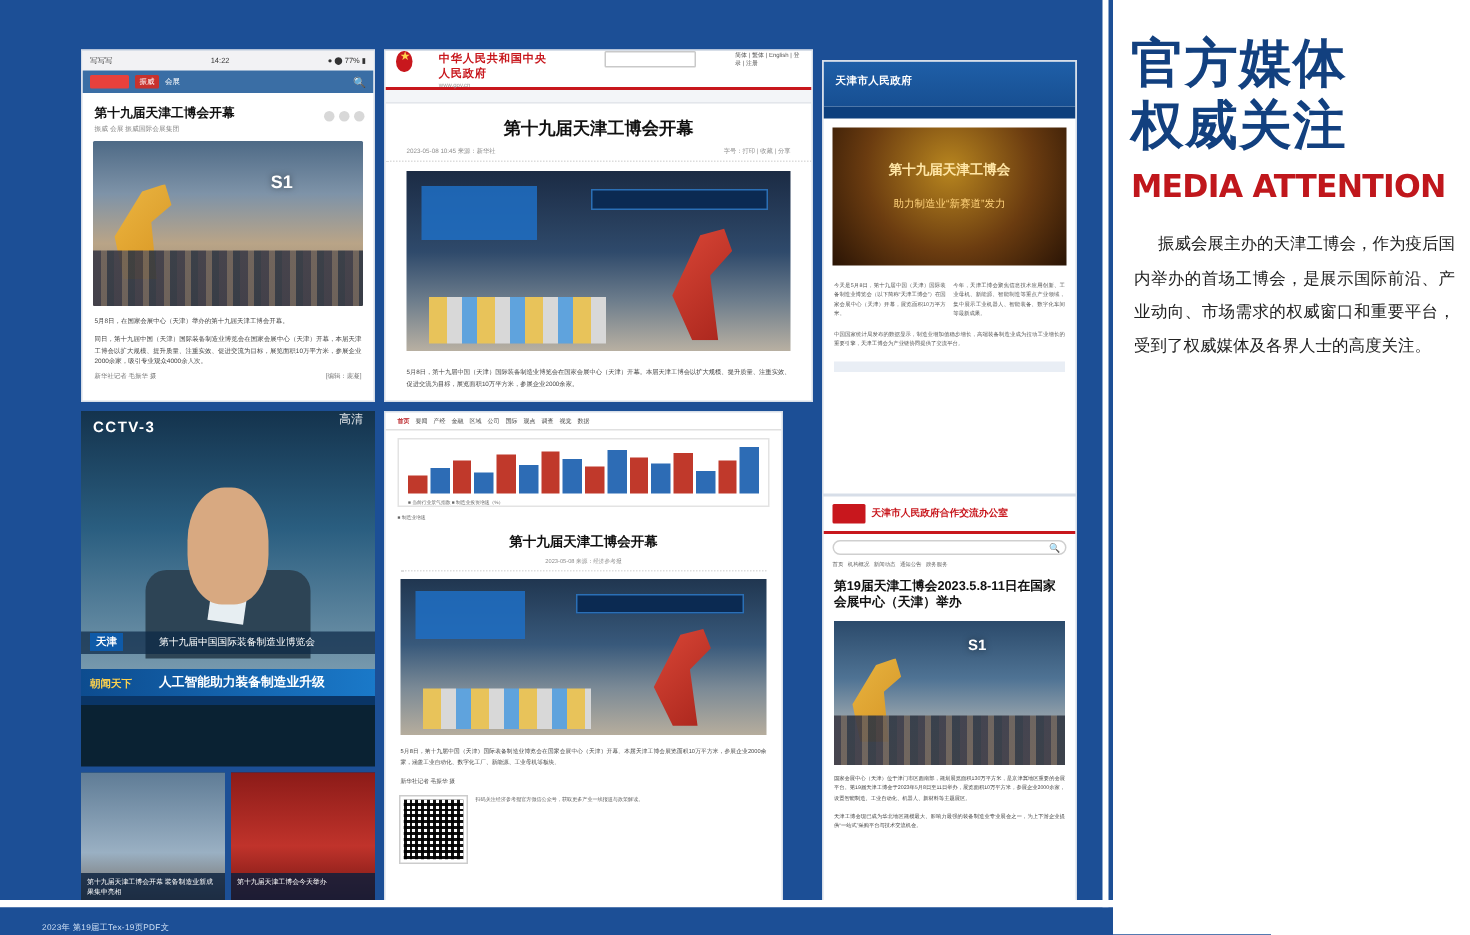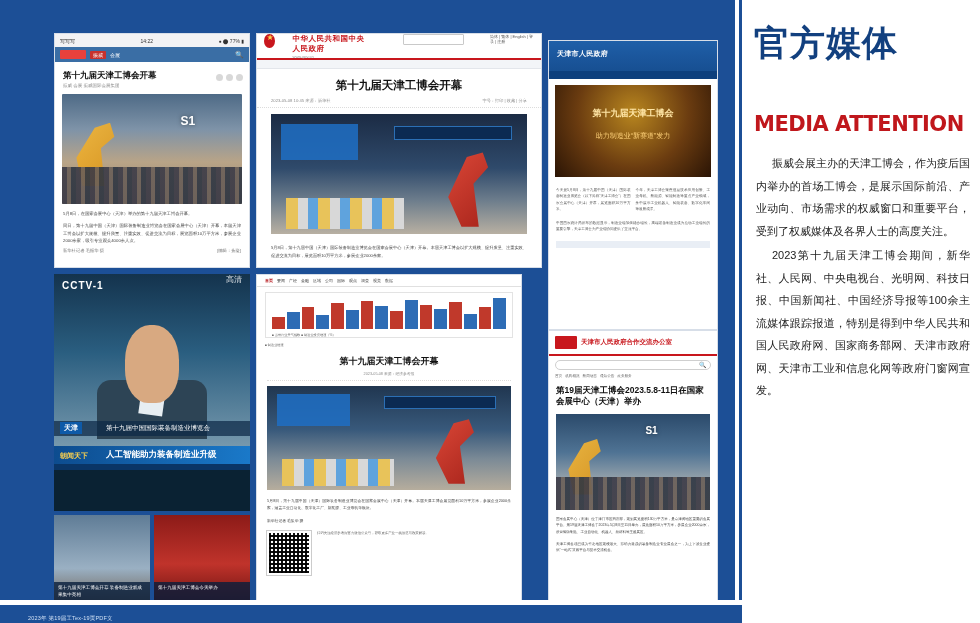--- a/index.html
+++ b/index.html
@@ -277,21 +277,21 @@
       <div>今年，天津工博会聚焦信息技术应用创新、工业母机、新能源、智能制造等重点产业领域，集中展示工业机器人、智能装备、数字化车间等最新成果。</div>
     </div>
     <div class="tj-cols">
       <div>中国国家统计局发布的数据显示，制造业增加值稳步增长，高端装备制造业成为拉动工业增长的重要引擎，天津工博会为产业链协同提供了交流平台。</div>
     </div>
     <div class="tj-foot"></div>
   </div>
 
   <div class="card c-cctv">
     <div class="cctv-top">
-      <span class="cctv-logo">CCTV-1</span>
+      <span class="cctv-logo">CCTV-3</span>
       <span class="cctv-hd">高清</span>
       <span class="anchor-body"></span>
       <span class="anchor-collar"></span>
       <span class="anchor-head"></span>
       <span class="cctv-l1"></span>
       <span class="cctv-tag">天津</span>
       <span class="cctv-title1">第十九届中国国际装备制造业博览会</span>
       <span class="cctv-l2"></span>
       <span class="cctv-tag2">朝闻天下</span>
       <span class="cctv-title2">人工智能助力装备制造业升级</span>
@@ -383,25 +383,25 @@
     </div>
     <div class="bl-body">国家会展中心（天津）位于津门市区西南部，规划展览面积130万平方米，是京津冀地区重要的会展平台。第19届天津工博会于2023年5月8日至11日举办，展览面积10万平方米，参展企业2000余家，设置智能制造、工业自动化、机器人、新材料等主题展区。</div>
     <div class="bl-body">天津工博会现已成为华北地区规模最大、影响力最强的装备制造业专业展会之一，为上下游企业提供“一站式”采购平台与技术交流机会。</div>
   </div>
 
   <div class="vline"></div>
 
   <div class="right-panel">
     <div class="headline-zh">
       <span>官方媒体</span>
+      <span class="l2">权威关注</span>
     </div>
     <div class="headline-en">MEDIA ATTENTION</div>
     <div class="body-copy">
       <p>振威会展主办的天津工博会，作为疫后国内举办的首场工博会，是展示国际前沿、产业动向、市场需求的权威窗口和重要平台，受到了权威媒体及各界人士的高度关注。</p>
-      <p>2023第十九届天津工博会期间，新华社、人民网、中央电视台、光明网、科技日报、中国新闻社、中国经济导报等100余主流媒体跟踪报道，特别是得到中华人民共和国人民政府网、国家商务部网、天津市政府网、天津市工业和信息化网等政府门窗网宣发。</p>
     </div>
 
   </div>
 
   <div class="white-strip"></div>
   <div class="footer-band"></div>
   <div class="footer-text">2023年 第19届工Tex-19页PDF文</div>
 </div>
 
 </body></html>

